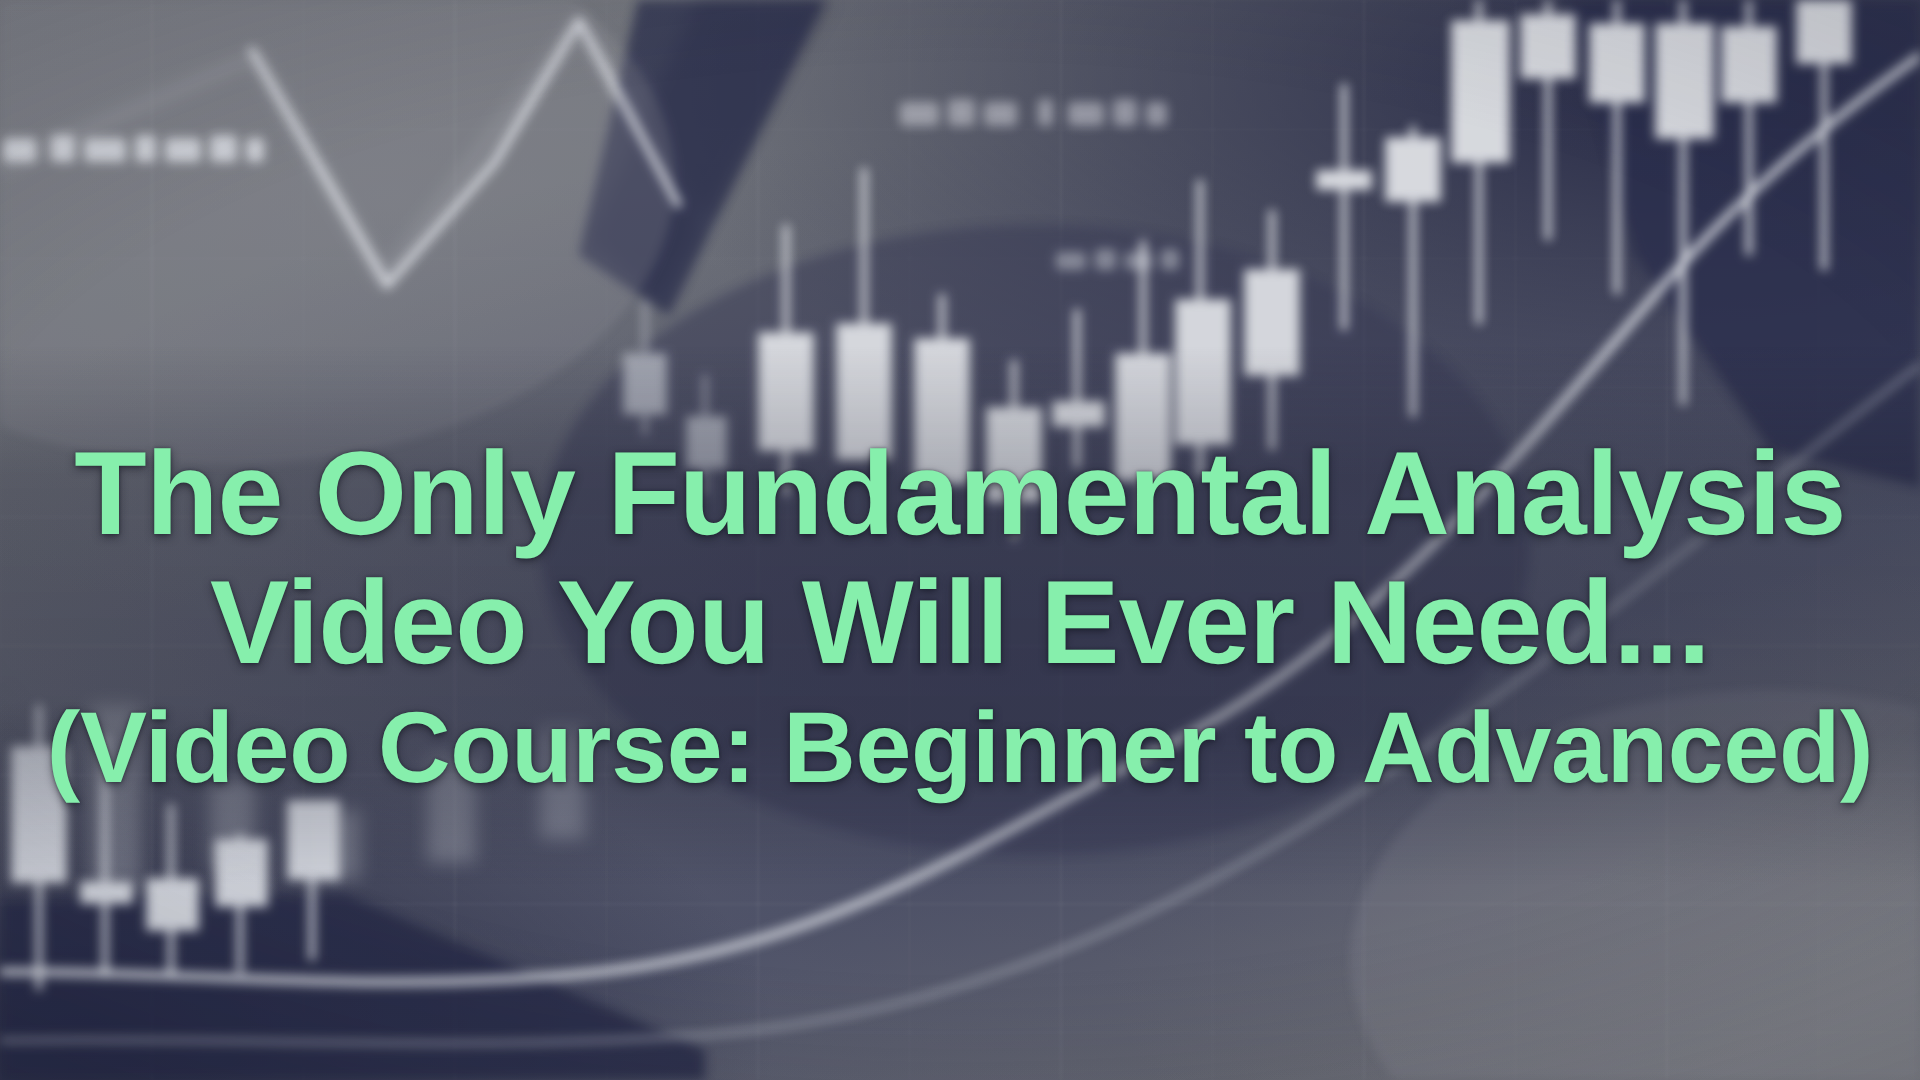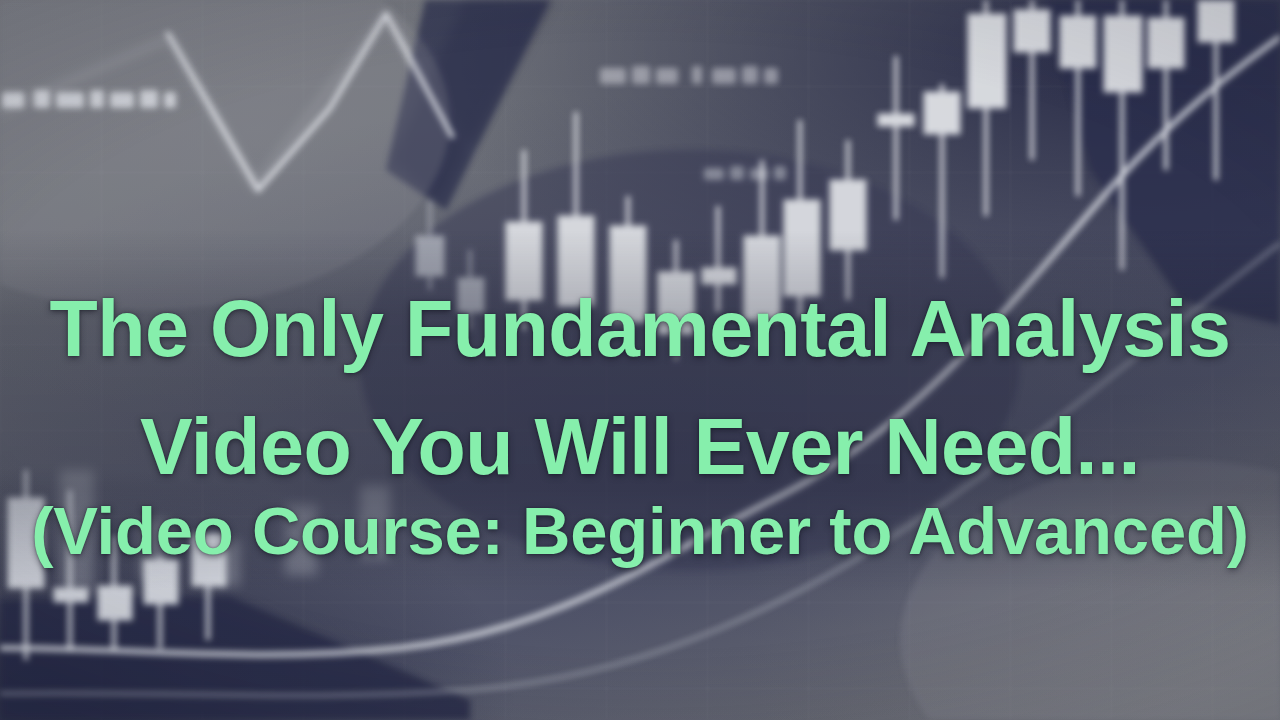--- a/index.html
+++ b/index.html
@@ -84,21 +84,20 @@
     letter-spacing: -0.5px;
     white-space: nowrap;
   }
   #hl-line-1 {
     font-size: 79px;
     line-height: 86px;
   }
   #hl-line-2 {
     font-size: 79px;
     line-height: 86px;
-    margin-top: 32px;
   }
   #hl-line-3 {
     font-size: 67px;
     line-height: 82px;
     letter-spacing: -0.2px;
   }
 </style>
 </head>
 <body>
 

